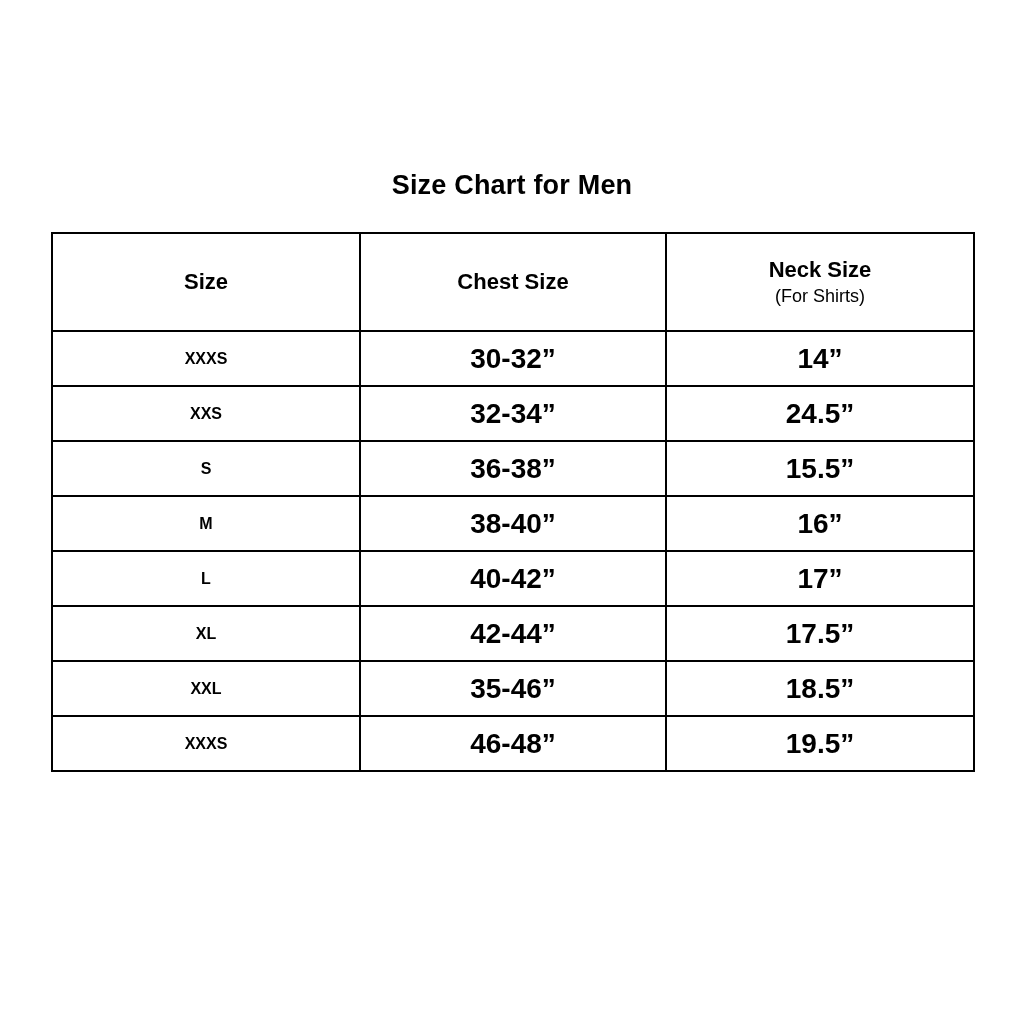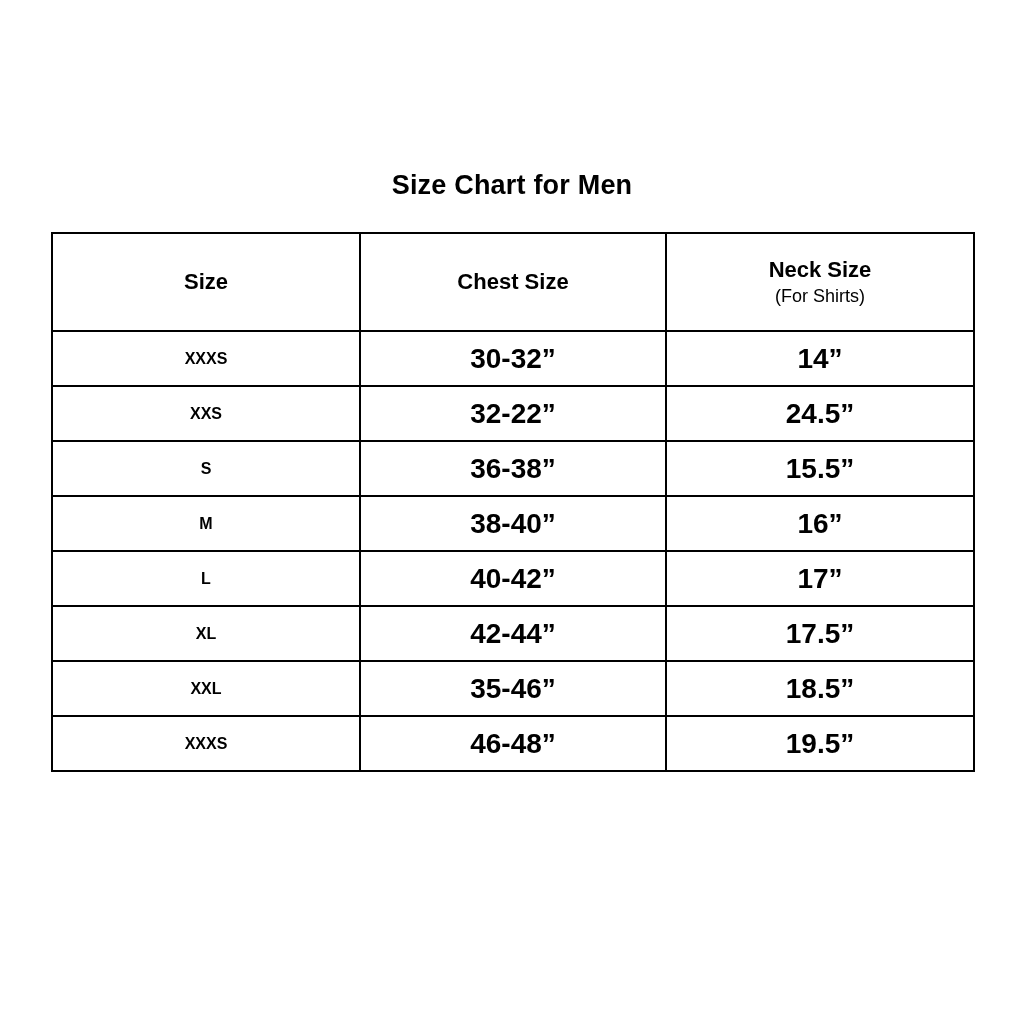--- a/index.html
+++ b/index.html
@@ -102,21 +102,21 @@
         </tr>
       </thead>
       <tbody>
         <tr>
           <td class="size-cell">XXXS</td>
           <td>30-32”</td>
           <td>14”</td>
         </tr>
         <tr>
           <td class="size-cell">XXS</td>
-          <td>32-22”</td>
+          <td>32-34”</td>
           <td>24.5”</td>
         </tr>
         <tr>
           <td class="size-cell">S</td>
           <td>36-38”</td>
           <td>15.5”</td>
         </tr>
         <tr>
           <td class="size-cell">M</td>
           <td>38-40”</td>

